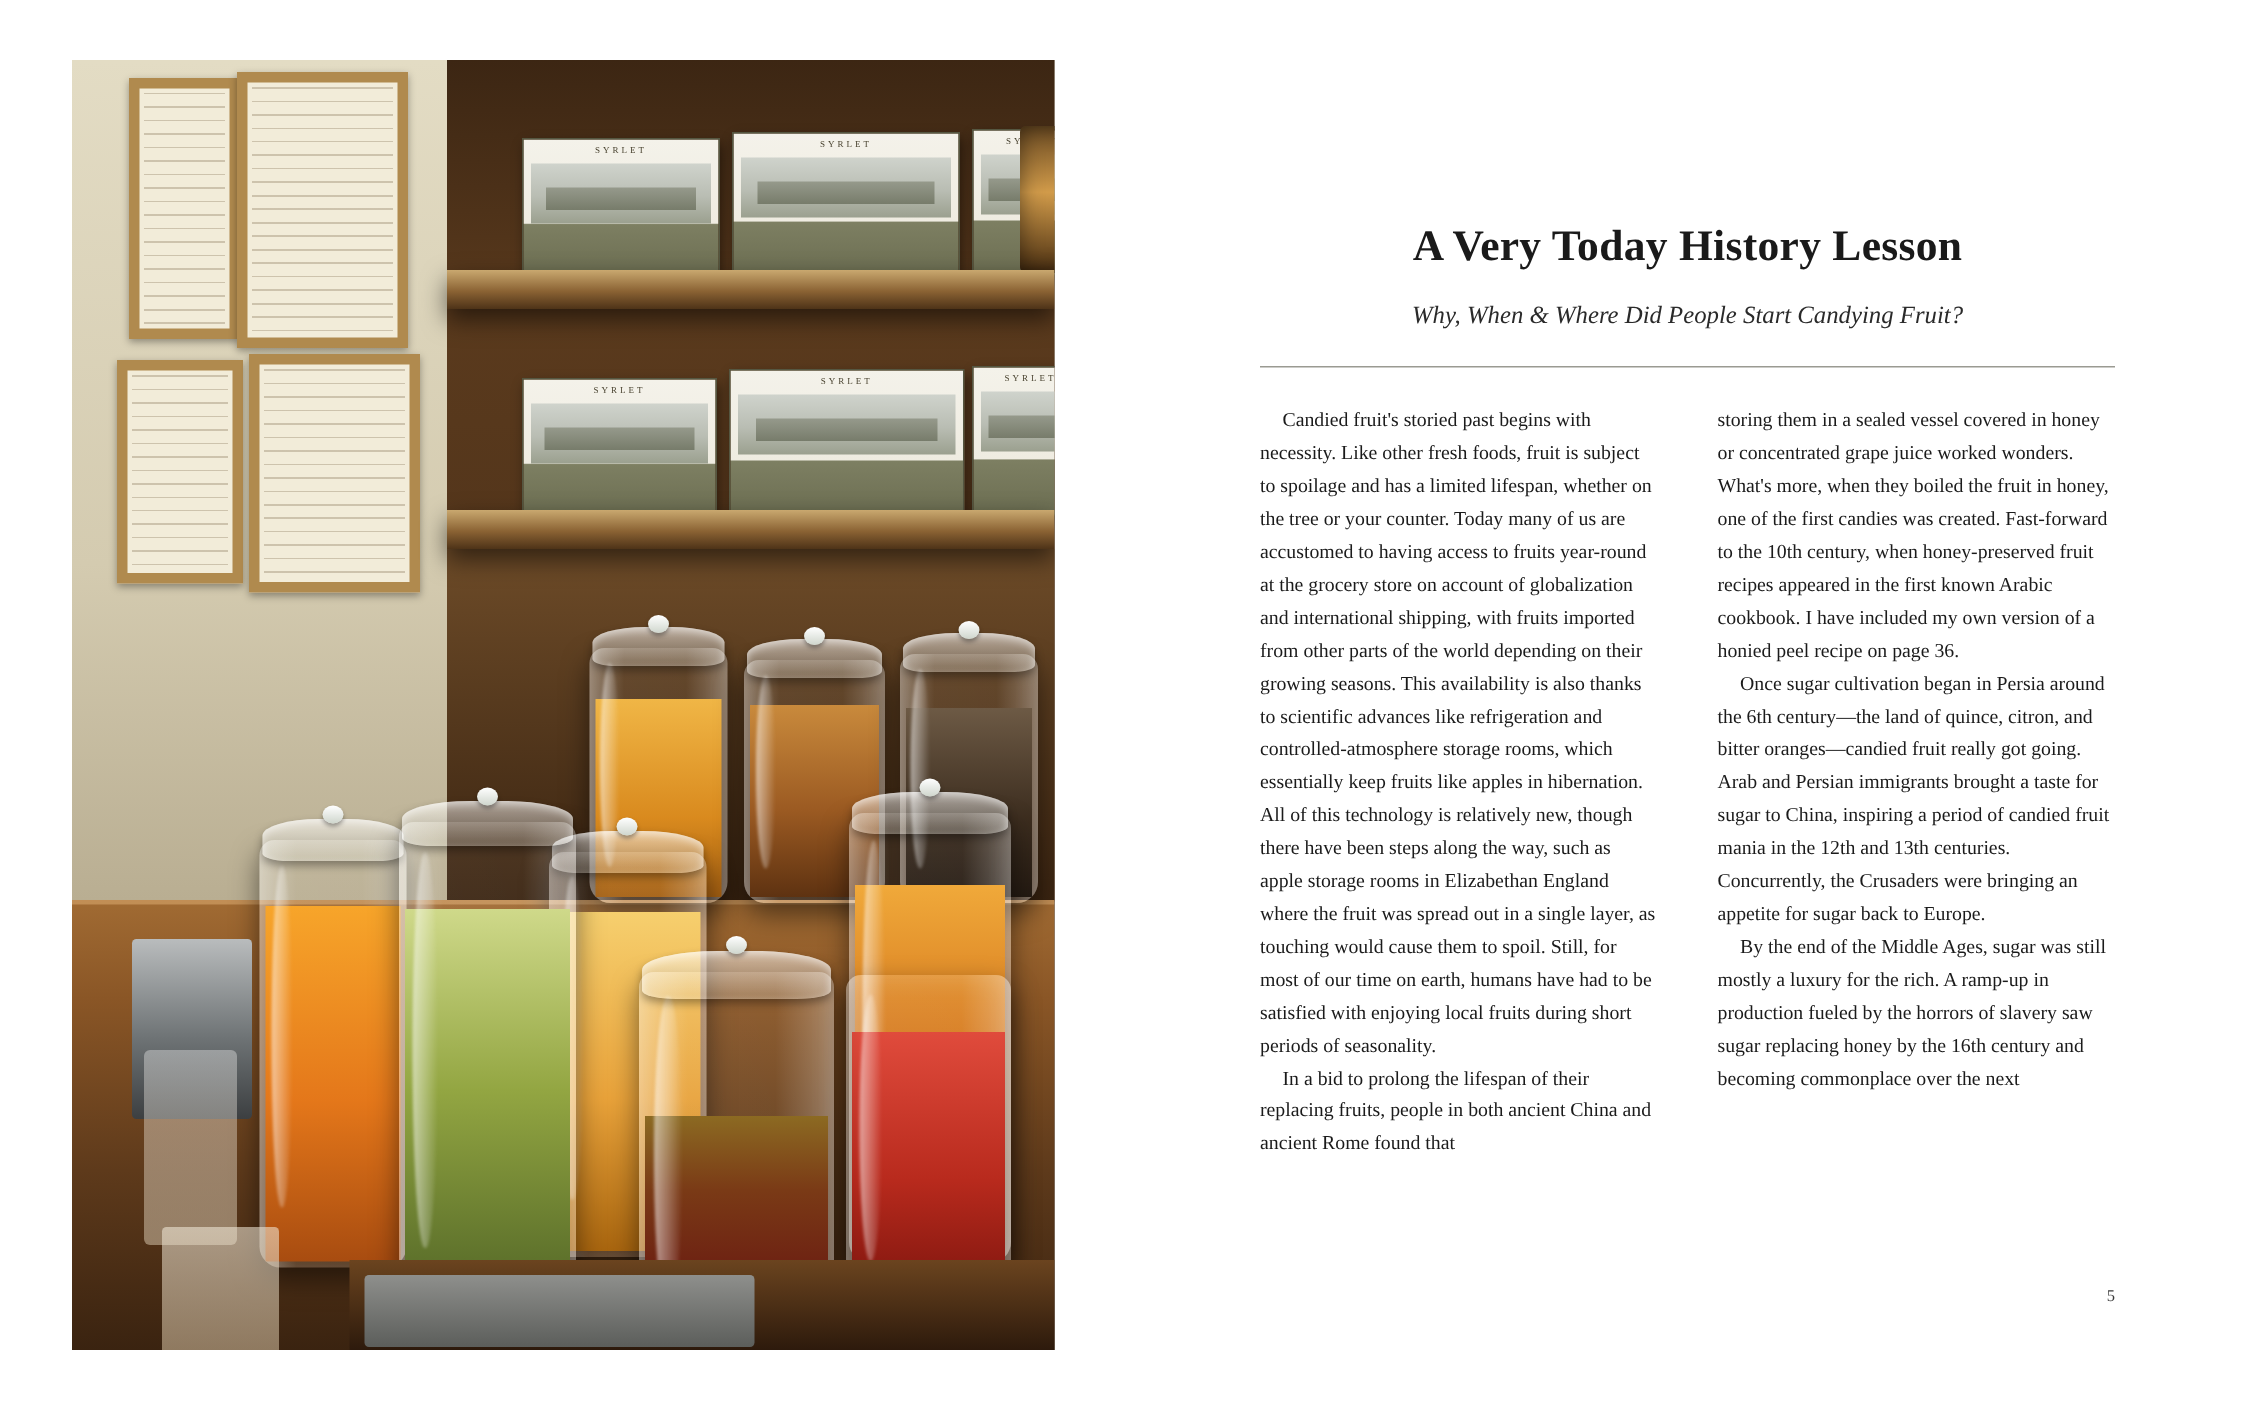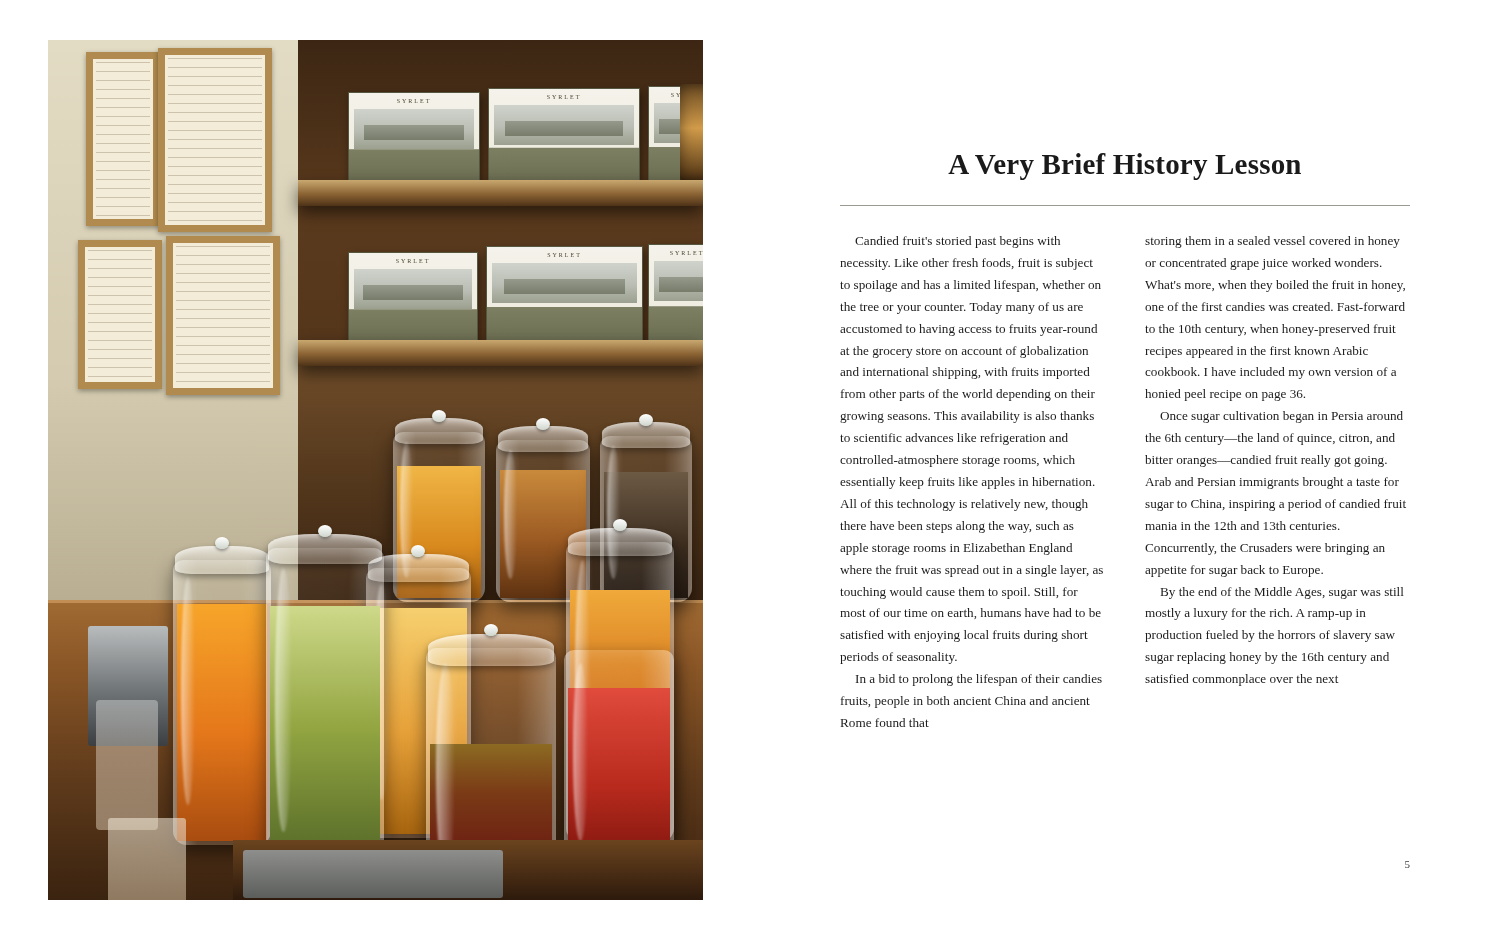--- a/index.html
+++ b/index.html
@@ -382,31 +382,32 @@
 
       <div class="appliance"></div>
       <div class="bag"></div>
       <div class="bag2"></div>
       <div class="counter-edge"></div>
       <div class="sink"></div>
     </div>
   </div>
 
   <div class="text-page">
-    <h1 class="title">A Very Brief History Lesson</h1>
+    <h1 class="title">A Very Today History Lesson</h1>
+    <div class="subtitle">Why, When &amp; Where Did People Start Candying Fruit?</div>
     <div class="rule"></div>
 
     <div class="columns">
       <div class="col">
         <p class="indent">Candied fruit's storied past begins with necessity. Like other fresh foods, fruit is subject to spoilage and has a limited lifespan, whether on the tree or your counter. Today many of us are accustomed to having access to fruits year-round at the grocery store on account of globalization and international shipping, with fruits imported from other parts of the world depending on their growing seasons. This availability is also thanks to scientific advances like refrigeration and controlled-atmosphere storage rooms, which essentially keep fruits like apples in hibernation. All of this technology is relatively new, though there have been steps along the way, such as apple storage rooms in Elizabethan England where the fruit was spread out in a single layer, as touching would cause them to spoil. Still, for most of our time on earth, humans have had to be satisfied with enjoying local fruits during short periods of seasonality.</p>
-        <p class="indent">In a bid to prolong the lifespan of their candies fruits, people in both ancient China and ancient Rome found that</p>
+        <p class="indent">In a bid to prolong the lifespan of their replacing fruits, people in both ancient China and ancient Rome found that</p>
       </div>
       <div class="col">
         <p>storing them in a sealed vessel covered in honey or concentrated grape juice worked wonders. What's more, when they boiled the fruit in honey, one of the first candies was created. Fast-forward to the 10th century, when honey-preserved fruit recipes appeared in the first known Arabic cookbook. I have included my own version of a honied peel recipe on page 36.</p>
         <p class="indent">Once sugar cultivation began in Persia around the 6th century—the land of quince, citron, and bitter oranges—candied fruit really got going. Arab and Persian immigrants brought a taste for sugar to China, inspiring a period of candied fruit mania in the 12th and 13th centuries. Concurrently, the Crusaders were bringing an appetite for sugar back to Europe.</p>
-        <p class="indent">By the end of the Middle Ages, sugar was still mostly a luxury for the rich. A ramp-up in production fueled by the horrors of slavery saw sugar replacing honey by the 16th century and satisfied commonplace over the next</p>
+        <p class="indent">By the end of the Middle Ages, sugar was still mostly a luxury for the rich. A ramp-up in production fueled by the horrors of slavery saw sugar replacing honey by the 16th century and becoming commonplace over the next</p>
       </div>
     </div>
 
     <div class="page-number">5</div>
   </div>
 
 </div>
 
 </body></html>

